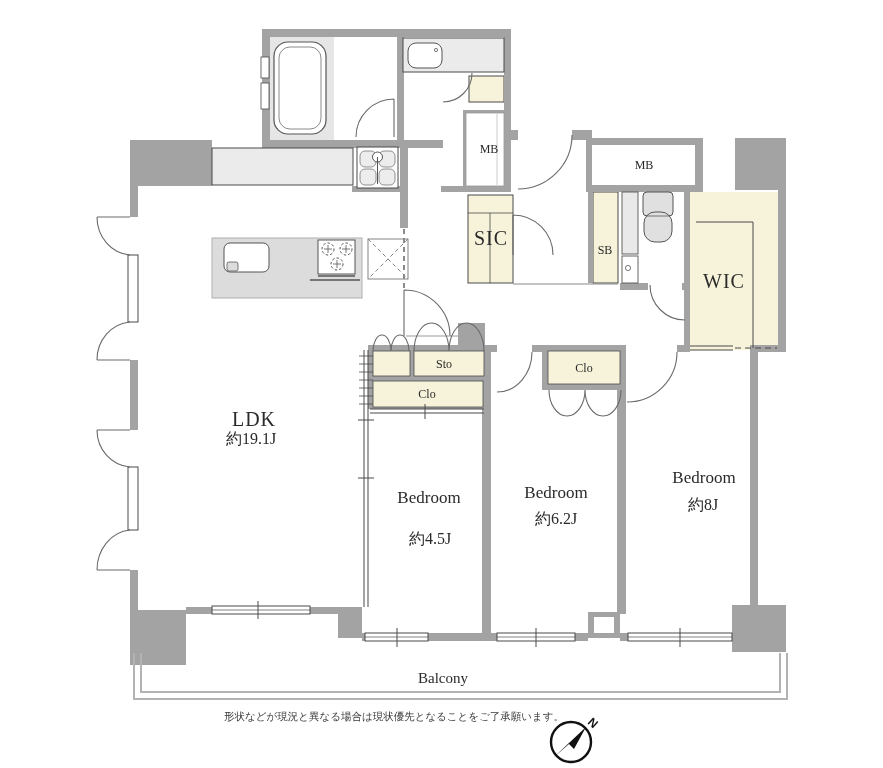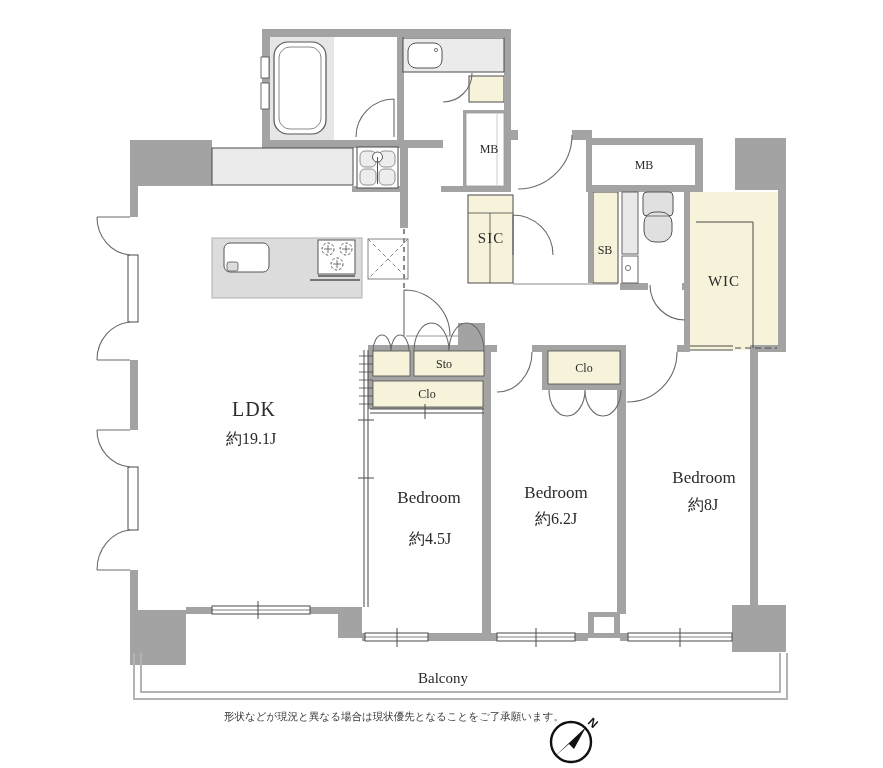--- a/index.html
+++ b/index.html
@@ -6,21 +6,21 @@
   .stage{position:relative;width:883px;height:768px;background:#fff;overflow:hidden;
          font-family:"Liberation Serif","DejaVu Serif",serif;color:#2a2a2a;}
   .stage svg{position:absolute;left:0;top:0;}
   .lbl{position:absolute;transform:translate(-50%,-50%);white-space:nowrap;
        font-family:"Liberation Serif","DejaVu Serif",serif;color:#2a2a2a;line-height:1;}
   .lbl-room{font-size:17px;}
   .lbl-size{font-size:16px;}
   .lbl-ldk{font-size:20px;letter-spacing:1px;}
   .lbl-ldk-size{font-size:16px;}
   .lbl-sm{font-size:12px;}
-  .lbl-wic{font-size:15px;letter-spacing:1px;}
+  .lbl-wic{font-size:20px;letter-spacing:1px;}
   .lbl-balcony{font-size:15px;}
   .lbl-note{font-size:10.5px;color:#3a3a3a;font-family:"Liberation Sans","DejaVu Sans",sans-serif;}
   .lbl-north{font-size:12px;font-weight:bold;color:#111;transform:translate(-50%,-50%) rotate(42deg);
              font-family:"Liberation Sans","DejaVu Sans",sans-serif;}
 </style>
 </head>
 <body>
 
 <div class="stage">
 
@@ -234,21 +234,21 @@
     <path d="M134,653 V699 H787 V653"></path>
     <path d="M141,653 V692 H780 V653"></path>
   </g>
 
   <g>
     <circle cx="571" cy="742" r="20" fill="#ffffff" stroke="#111" stroke-width="2.4"></circle>
     <path d="M586,727 L553,758 L569,744 L574,749 Z" fill="#111"></path>
   </g>
 </svg>
 
-<div class="lbl lbl-ldk" style="left:254px;top:409px;">LDK</div>
+<div class="lbl lbl-ldk" style="left:254px;top:419px;">LDK</div>
 <div class="lbl lbl-ldk-size" style="left:251px;top:439px;">約19.1J</div>
 
 <div class="lbl lbl-room" style="left:429px;top:497px;">Bedroom</div>
 <div class="lbl lbl-size" style="left:430px;top:539px;">約4.5J</div>
 
 <div class="lbl lbl-room" style="left:556px;top:492px;">Bedroom</div>
 <div class="lbl lbl-size" style="left:556px;top:519px;">約6.2J</div>
 
 <div class="lbl lbl-room" style="left:704px;top:477px;">Bedroom</div>
 <div class="lbl lbl-size" style="left:703px;top:505px;">約8J</div>

